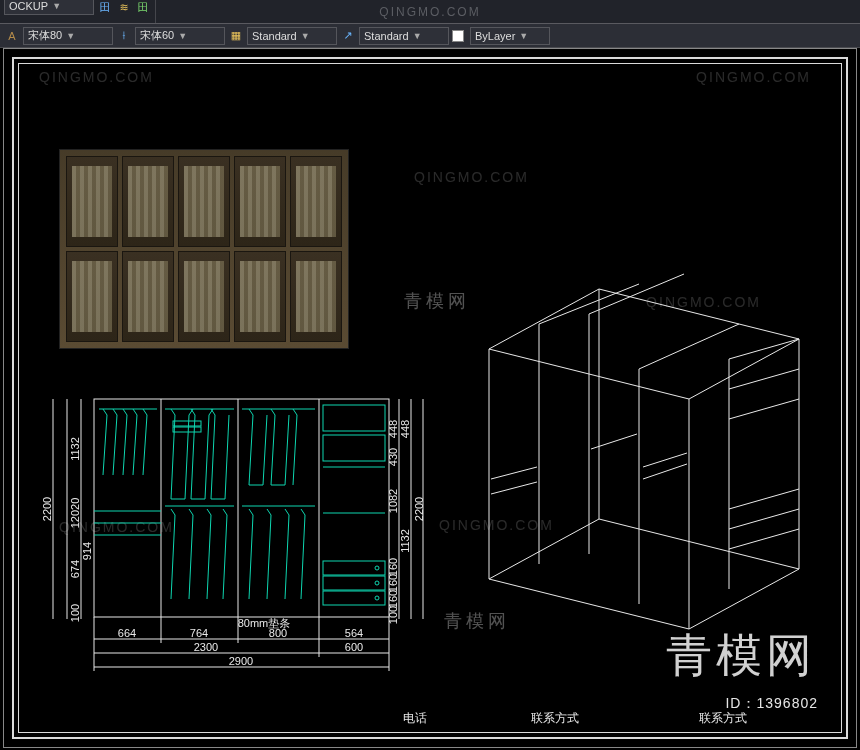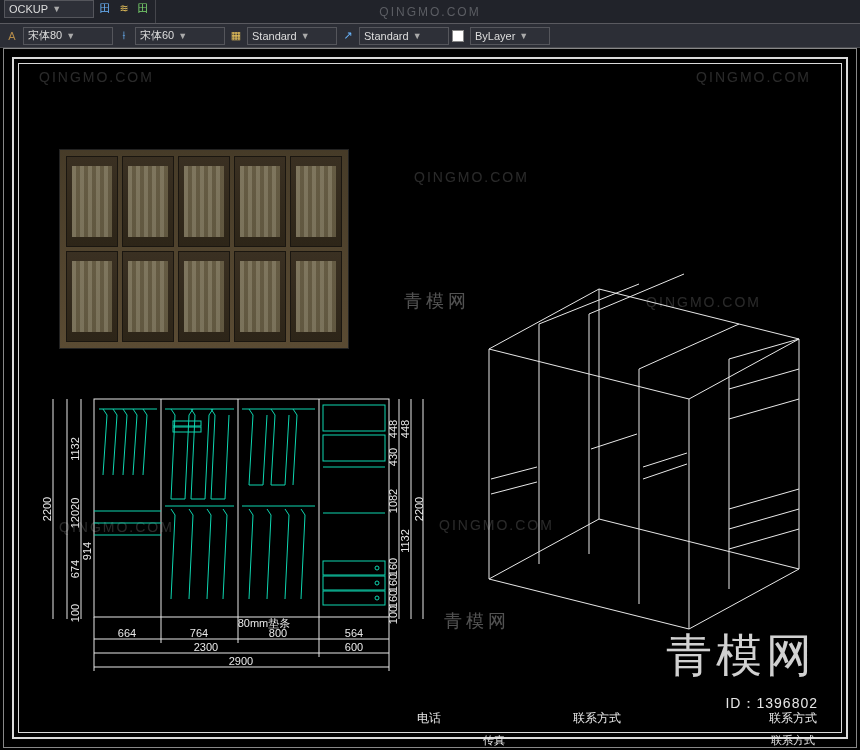--- a/index.html
+++ b/index.html
@@ -1,21 +1,21 @@
 <!DOCTYPE html>
 <html><head>
 <meta charset="utf-8">
 <style>
   * { margin:0; padding:0; box-sizing:border-box; }
   body { width:860px; height:750px; background:#000; font-family:"Microsoft YaHei",Arial,sans-serif; overflow:hidden; position:relative; }
 
   
   .topbar { position:absolute; top:0; left:0; width:860px; height:24px; background:#21232a; display:flex; align-items:center; border-bottom:1px solid #5a5a60; font-size:11px; color:#ccc; }
   .topbar .wm-top { position:absolute; width:100%; text-align:center; pointer-events:none; color:#5b5d63; font-size:12px; letter-spacing:2px; }
-  .topbar .seg { display:flex; align-items:flex-start; height:100%; padding:0 4px; border-right:1px solid #45464c; gap:3px; }
+  .topbar .seg { display:flex; align-items:flex-end; height:100%; padding:8px 4px; border-right:1px solid #45464c; gap:3px; }
   .dd { background:#2e3038; border:1px solid #55565c; height:18px; display:flex; align-items:center; padding:0 4px; gap:4px; color:#ddd; min-width:60px; }
   .dd .chev { font-size:9px; color:#aaa; }
   .ico { width:16px; height:16px; display:flex; align-items:center; justify-content:center; font-size:11px; }
   .ico-blue { color:#6bb7ff; }
   .ico-yellow { color:#e8c25a; }
   .ico-green { color:#7bd96e; }
   .bylayer-sw { width:12px; height:12px; border:1px solid #888; background:#fff; margin-right:3px; }
 
   
   .toolrow { position:absolute; top:24px; left:0; width:860px; height:24px; background:#2c2e36; display:flex; align-items:center; font-size:11px; color:#ccc; border-bottom:1px solid #4a4b50; }
@@ -39,21 +39,21 @@
   .dim-text-v { font-size:11px; fill:#e8e8e8; text-anchor:middle; font-family:Arial; }
   .cadline { stroke:#0ed6b0; stroke-width:1; fill:none; }
   .cadwhite { stroke:#e8e8e8; stroke-width:1; fill:none; }
 
   
   .iso { position:absolute; left:425px; top:180px; width:400px; height:420px; }
   .iso svg { position:absolute; inset:0; }
   .isoline { stroke:#e8e8e8; stroke-width:1; fill:none; }
 
   
-  .tblock { position:absolute; left:13px; right:13px; bottom:14px; height:30px; display:flex; color:#e8e8e8; font-size:12px;justify-content:space-between; }
+  .tblock { position:absolute; left:13px; right:13px; bottom:14px; height:30px; display:flex; color:#e8e8e8; font-size:12px; }
   .tcell { border-color:#dadada; display:flex; align-items:center; padding:0 6px; }
 
   
   .wm { position:absolute; color:rgba(235,235,235,.18); font-size:14px; letter-spacing:2px; pointer-events:none; white-space:nowrap; }
   .wm-big { position:absolute; color:rgba(255,255,255,.82); font-size:46px; font-weight:300; letter-spacing:4px; pointer-events:none; }
   .wm-mid { position:absolute; color:rgba(235,235,235,.35); font-size:18px; letter-spacing:4px; pointer-events:none; }
   .idtag { position:absolute; color:rgba(255,255,255,.9); font-size:14px; letter-spacing:1px; pointer-events:none; }
 </style>
 </head>
 <body>
@@ -261,19 +261,13 @@
   <span class="idtag" style="right:38px; bottom:34px">ID：1396802</span>
 
   <div class="tblock">
     <div class="tcell" style="width:380px"></div>
     <div class="tcell" style="width:48px">电话</div>
     <div class="tcell" style="width:80px"></div>
     <div class="tcell" style="width:78px">联系方式</div>
     <div class="tcell" style="width:90px"></div>
     <div class="tcell" style="width:80px">联系方式</div>
   </div>
-  <div class="tblock" style="bottom:0px; height:14px; font-size:11px">
-    <div class="tcell" style="width:380px"></div>
-    <div class="tcell" style="width:48px">传真</div>
-    <div class="tcell" style="width:80px"></div>
-    <div class="tcell" style="width:78px">联系方式</div>
-  </div>
 </div>
 
 </body></html>

